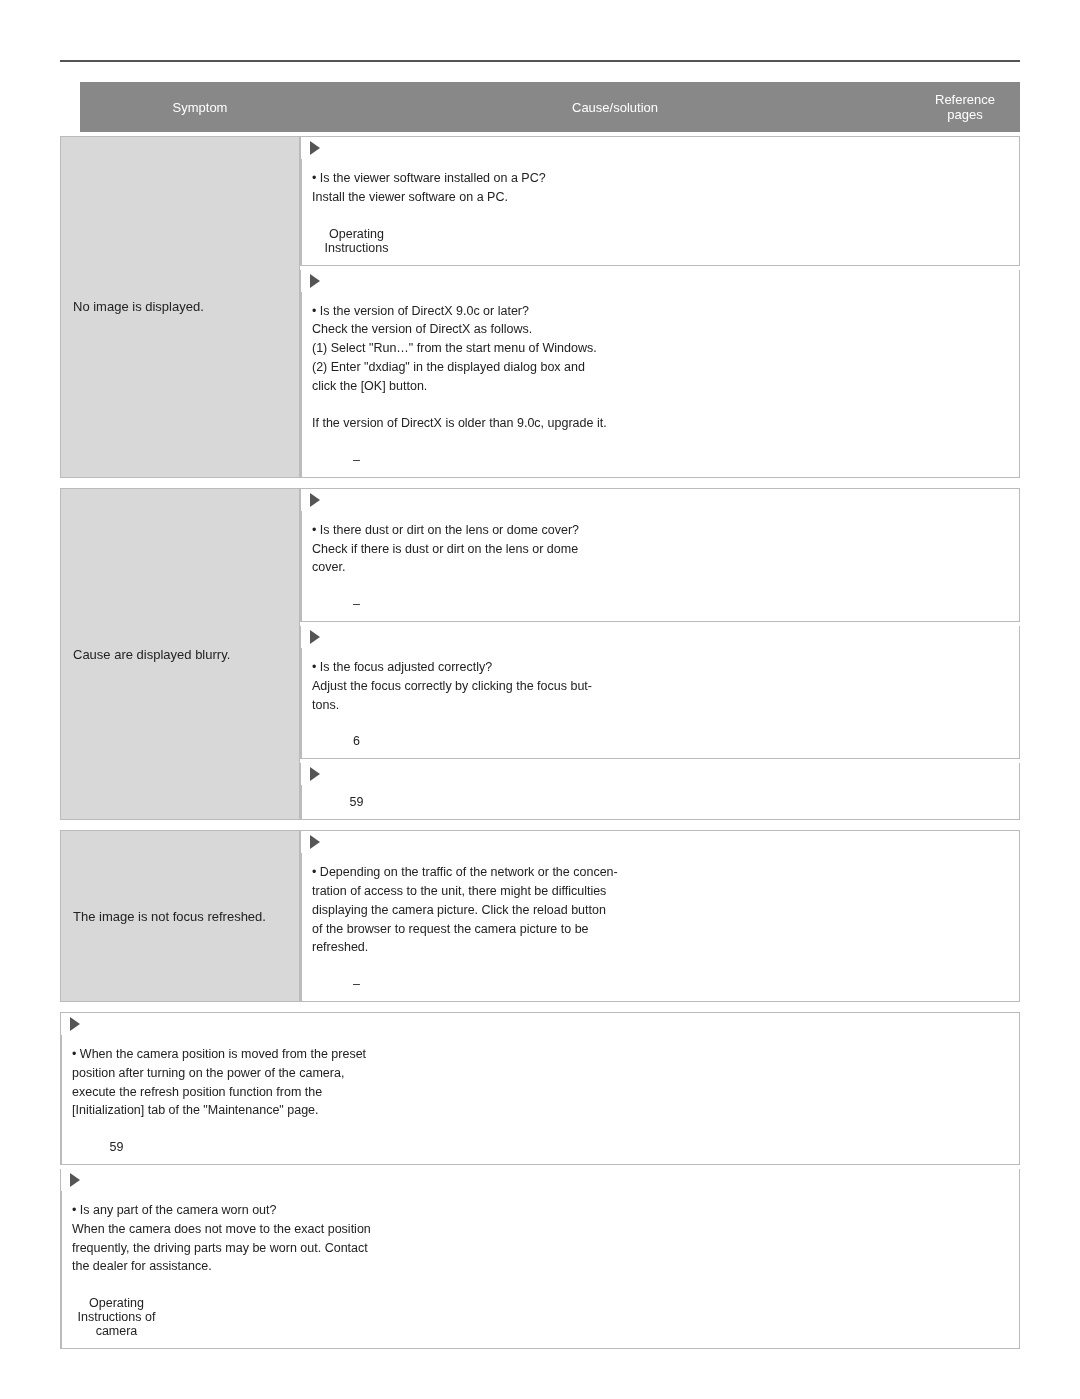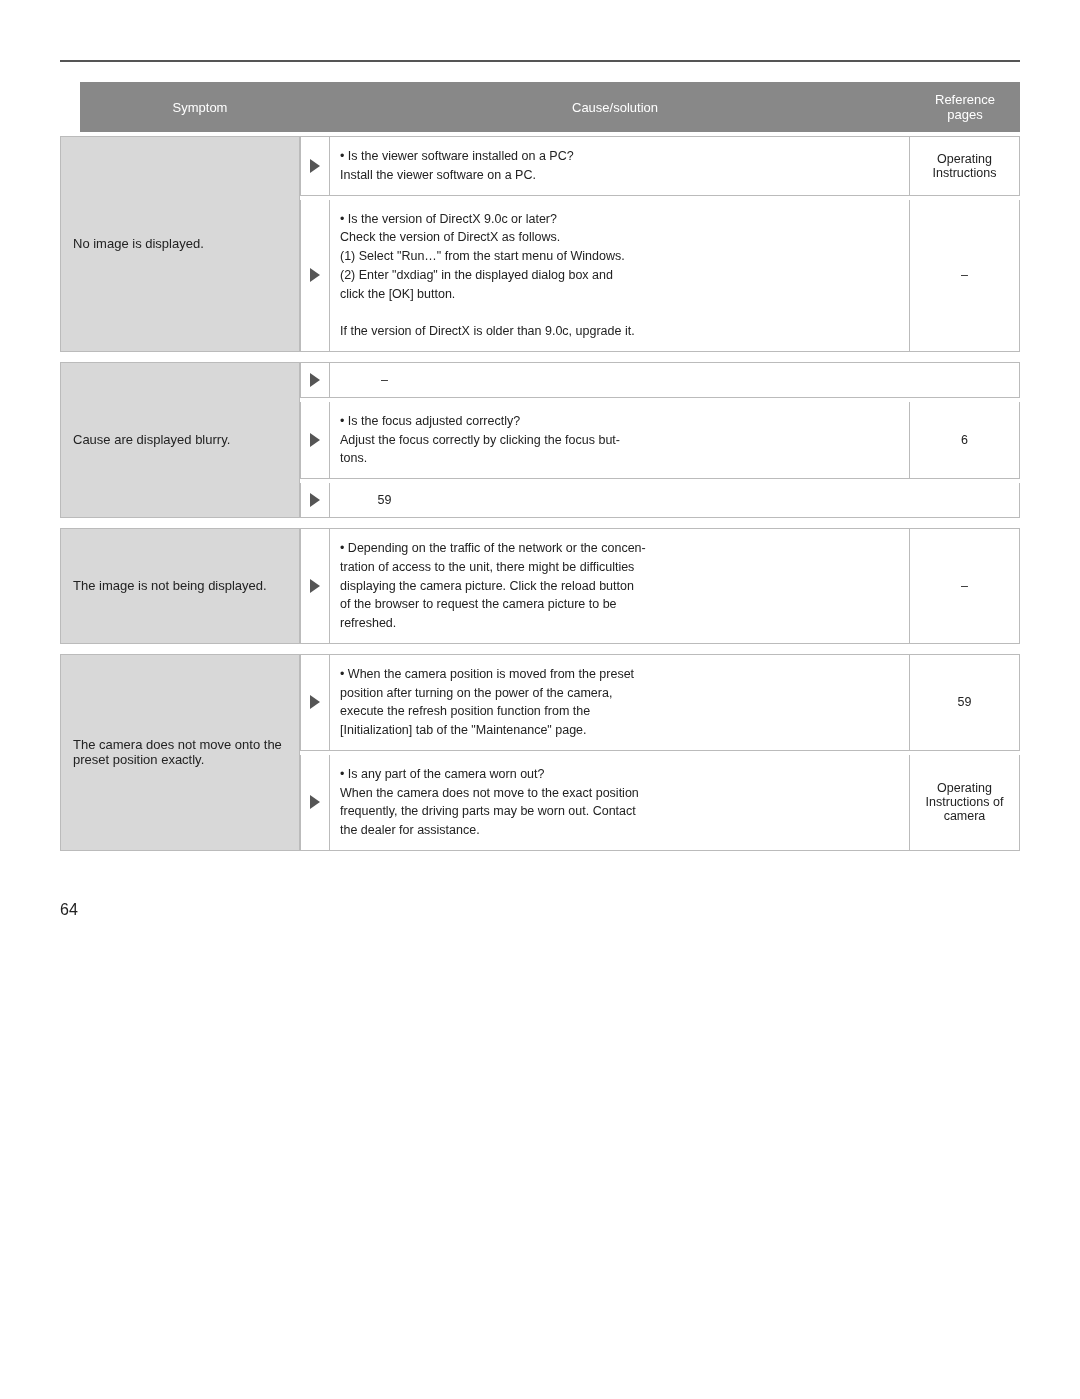--- a/index.html
+++ b/index.html
@@ -90,20 +90,21 @@
       display: flex;
       flex-direction: column;
     }
 
     .data-row {
       display: flex;
       width: 100%;
       border: 1px solid #bbb;
       border-top: none;
       margin-top: 4px;
+      flex-direction: column;
     }
 
     .data-row:first-child {
       margin-top: 0;
       border-top: 1px solid #bbb;
     }
 
     .arrow-cell {
       width: 28px;
       flex-shrink: 0;
@@ -185,53 +186,53 @@
       </div>
     </div>
     <div class="group-gap"></div>
     <div class="symptom-group">
       <div class="symptom-cell">Cause are displayed blurry.</div>
       <div class="rows-area">
         <div class="data-row">
           <div class="arrow-cell">
             <div class="arrow-icon"></div>
           </div>
+          <div class="cause-cell">• Is there dust or dirt on the lens or dome cover?<br>  Check if there is dust or dirt on the lens or dome<br>  cover.</div>
           <div class="ref-cell">–</div>
         </div>
         <div class="data-row">
           <div class="arrow-cell">
             <div class="arrow-icon"></div>
           </div>
           <div class="cause-cell">• Is the focus adjusted correctly?<br>  Adjust the focus correctly by clicking the focus but-<br>  tons.</div>
           <div class="ref-cell">6</div>
         </div>
         <div class="data-row">
           <div class="arrow-cell">
             <div class="arrow-icon"></div>
           </div>
           <div class="ref-cell">59</div>
         </div>
       </div>
     </div>
     <div class="group-gap"></div>
     <div class="symptom-group">
-      <div class="symptom-cell">The image is not being displayed.</div>
+      <div class="symptom-cell">The image is not focus refreshed.</div>
       <div class="rows-area">
         <div class="data-row">
           <div class="arrow-cell">
             <div class="arrow-icon"></div>
           </div>
           <div class="cause-cell">• Depending on the traffic of the network or the concen-<br>  tration of access to the unit, there might be difficulties<br>  displaying the camera picture. Click the reload button<br>  of the browser to request the camera picture to be<br>  refreshed.</div>
           <div class="ref-cell">–</div>
         </div>
       </div>
     </div>
     <div class="group-gap"></div>
     <div class="symptom-group">
-      <div class="symptom-cell">The camera does not move onto the preset position exactly.</div>
       <div class="rows-area">
         <div class="data-row">
           <div class="arrow-cell">
             <div class="arrow-icon"></div>
           </div>
           <div class="cause-cell">• When the camera position is moved from the preset<br>  position after turning on the power of the camera,<br>  execute the refresh position function from the<br>  [Initialization] tab of the "Maintenance" page.</div>
           <div class="ref-cell">59</div>
         </div>
         <div class="data-row">
           <div class="arrow-cell">

